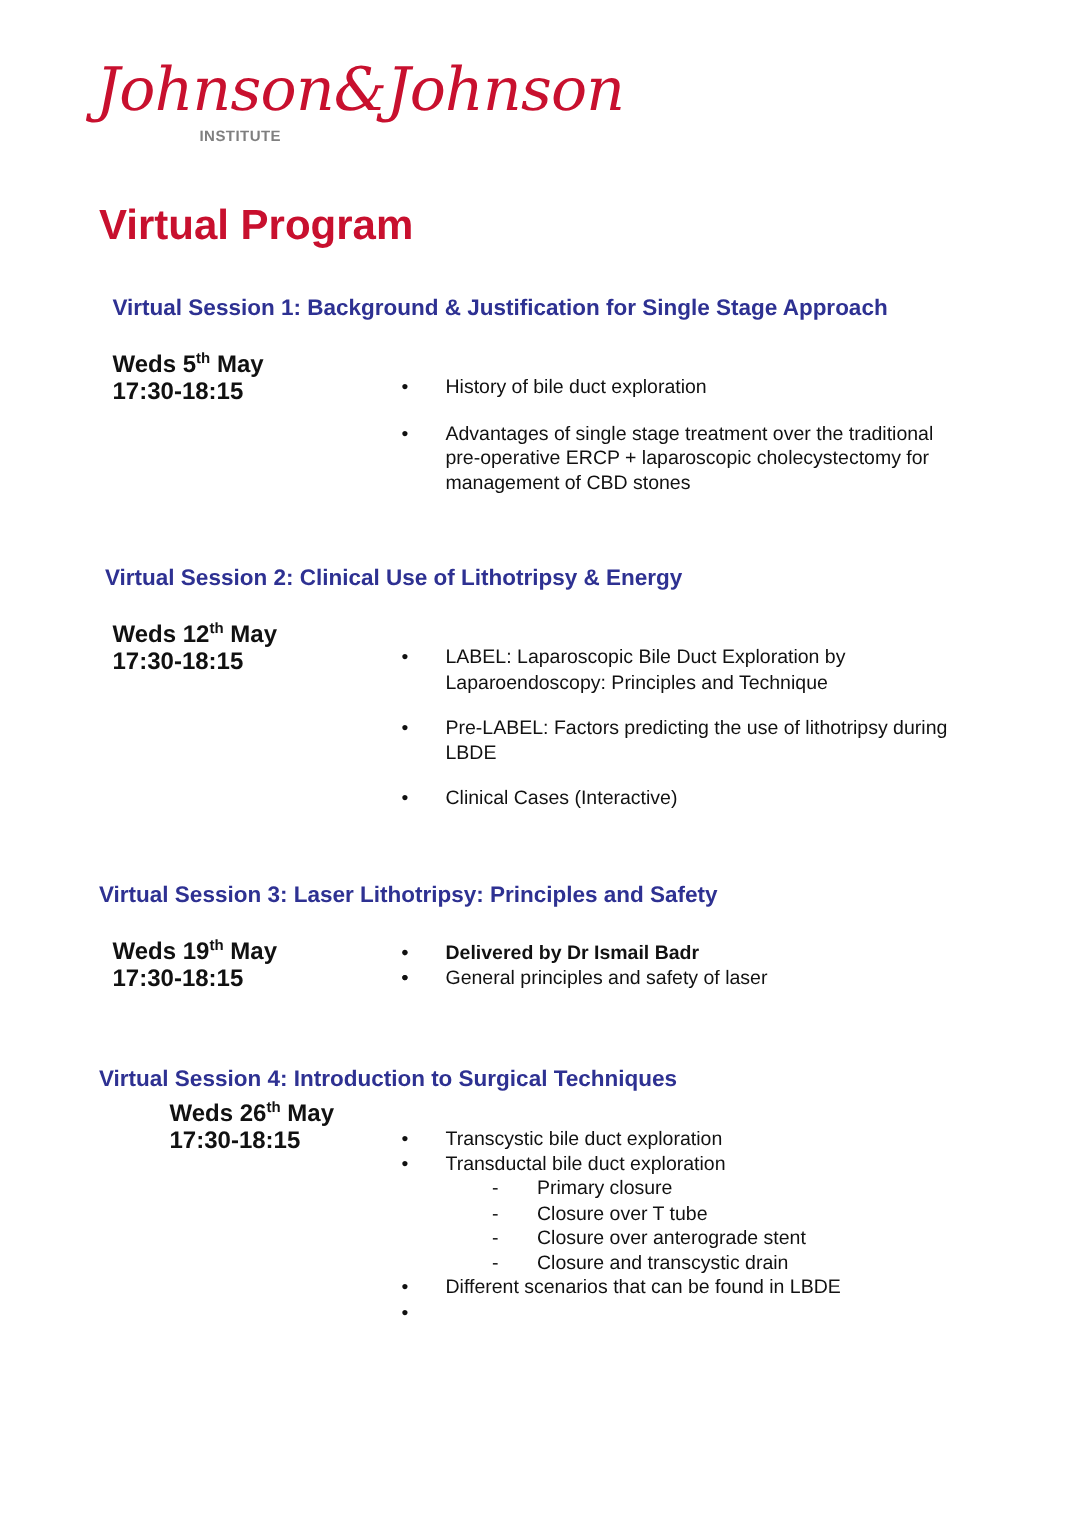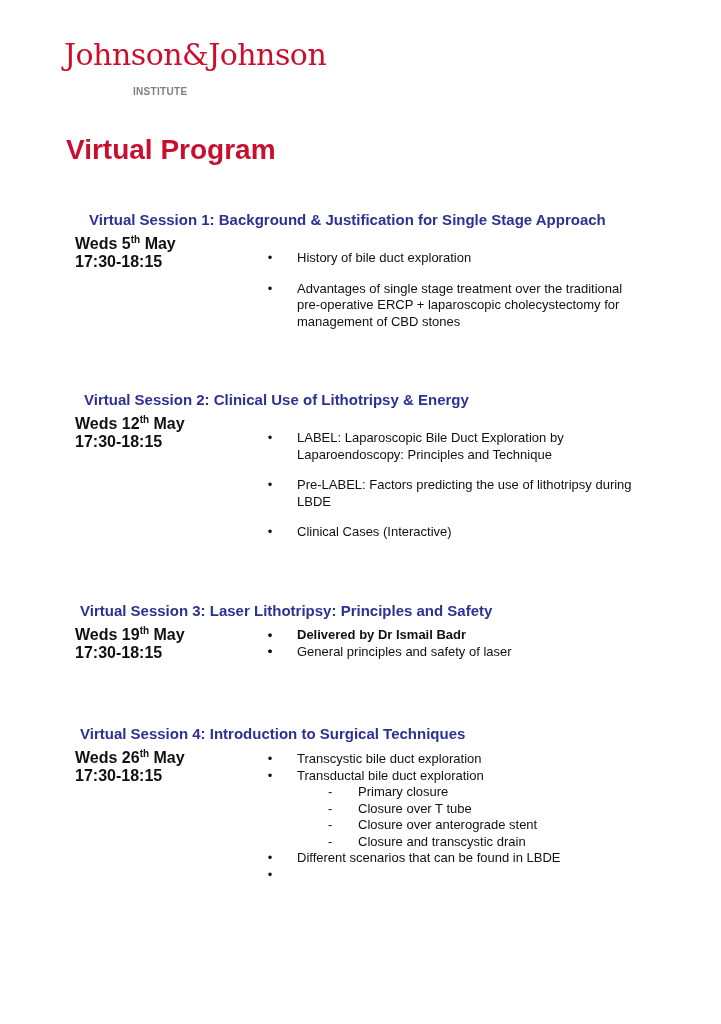--- a/index.html
+++ b/index.html
@@ -1,25 +1,25 @@
 <!DOCTYPE html>
 <html><head>
 <meta charset="utf-8">
 <style>
   html, body { margin: 0; padding: 0; background: #ffffff; }
   body { width: 721px; height: 1024px; position: relative; overflow: hidden;
          font-family: "Liberation Sans", sans-serif; color: #111; }
   .logo { position: absolute; left: 64px; top: 40px; }
-  .logo-script { font-family: "DejaVu Serif", serif; font-size: 30px;
+  .logo-script { font-family: "DejaVu Serif", serif; font-style: italic; font-size: 40px;
                  color: #c8102e; letter-spacing: -0.5px; line-height: 1; white-space: nowrap; }
   .logo-sub { position: absolute; left: 133px; top: 86px; font-family: "Liberation Sans", sans-serif;
               font-weight: bold; font-size: 10px; color: #7f7f7f; letter-spacing: 0.3px; }
   .title { position: absolute; left: 66px; top: 134px; font-size: 28px; font-weight: bold;
            color: #c8102e; margin: 0; }
-  .session-heading { position: absolute; font-size: 15px; font-weight: bold; color: #2e3192; margin: 14px; white-space: nowrap; }
+  .session-heading { position: absolute; font-size: 15px; font-weight: bold; color: #2e3192; margin: 0; white-space: nowrap; }
   .date { position: absolute; left: 75px; font-size: 16px; font-weight: bold; color: #111; line-height: 18px; }
   .date sup { font-size: 10px; vertical-align: 6px; line-height: 0; }
   ul.items { position: absolute; left: 265px; margin: 0; padding: 0; list-style: none; font-size: 13px; line-height: 16.5px; width: 370px; }
   ul.items li { position: relative; padding-left: 32px; }
   ul.items li .bullet { position: absolute; left: 0; top: 0; width: 10px; text-align: center; }
   ul.sub { list-style: none; margin: 0; padding: 0; }
   ul.sub li { padding-left: 93px; position: relative; }
   ul.sub li .dash { position: absolute; left: 63px; top: 0; }
   .bold { font-weight: bold; }
 </style>
@@ -59,21 +59,21 @@
   <div><span>Weds 19</span><sup>th</sup> <span>May</span></div>
   <div>17:30-18:15</div>
 </div>
 <ul class="items" style="top:627px;">
   <li class="bold"><span class="bullet">•</span><span>Delivered by Dr Ismail Badr</span></li>
   <li><span class="bullet">•</span></li>
   <li><span class="bullet">•</span><span>General principles and safety of laser</span></li>
 </ul>
 
 <h2 class="session-heading" style="left:66px; top:711px;">Virtual Session 4: Introduction to Surgical Techniques</h2>
-<div class="date" style="top:749px;">
+<div class="date" style="top:734px;margin-left:38px;">
   <div><span>Weds 26</span><sup>th</sup> <span>May</span></div>
   <div>17:30-18:15</div>
 </div>
 <ul class="items" style="top:751px;">
   <li><span class="bullet">•</span><span>Transcystic bile duct exploration</span></li>
   <li><span class="bullet">•</span><span>Transductal bile duct exploration</span>
     <ul class="sub" style="margin-left:-32px;">
       <li><span class="dash">-</span><span>Primary closure</span></li>
       <li><span class="dash">-</span><span>Closure over T tube</span></li>
       <li><span class="dash">-</span><span>Closure over anterograde stent</span></li>

